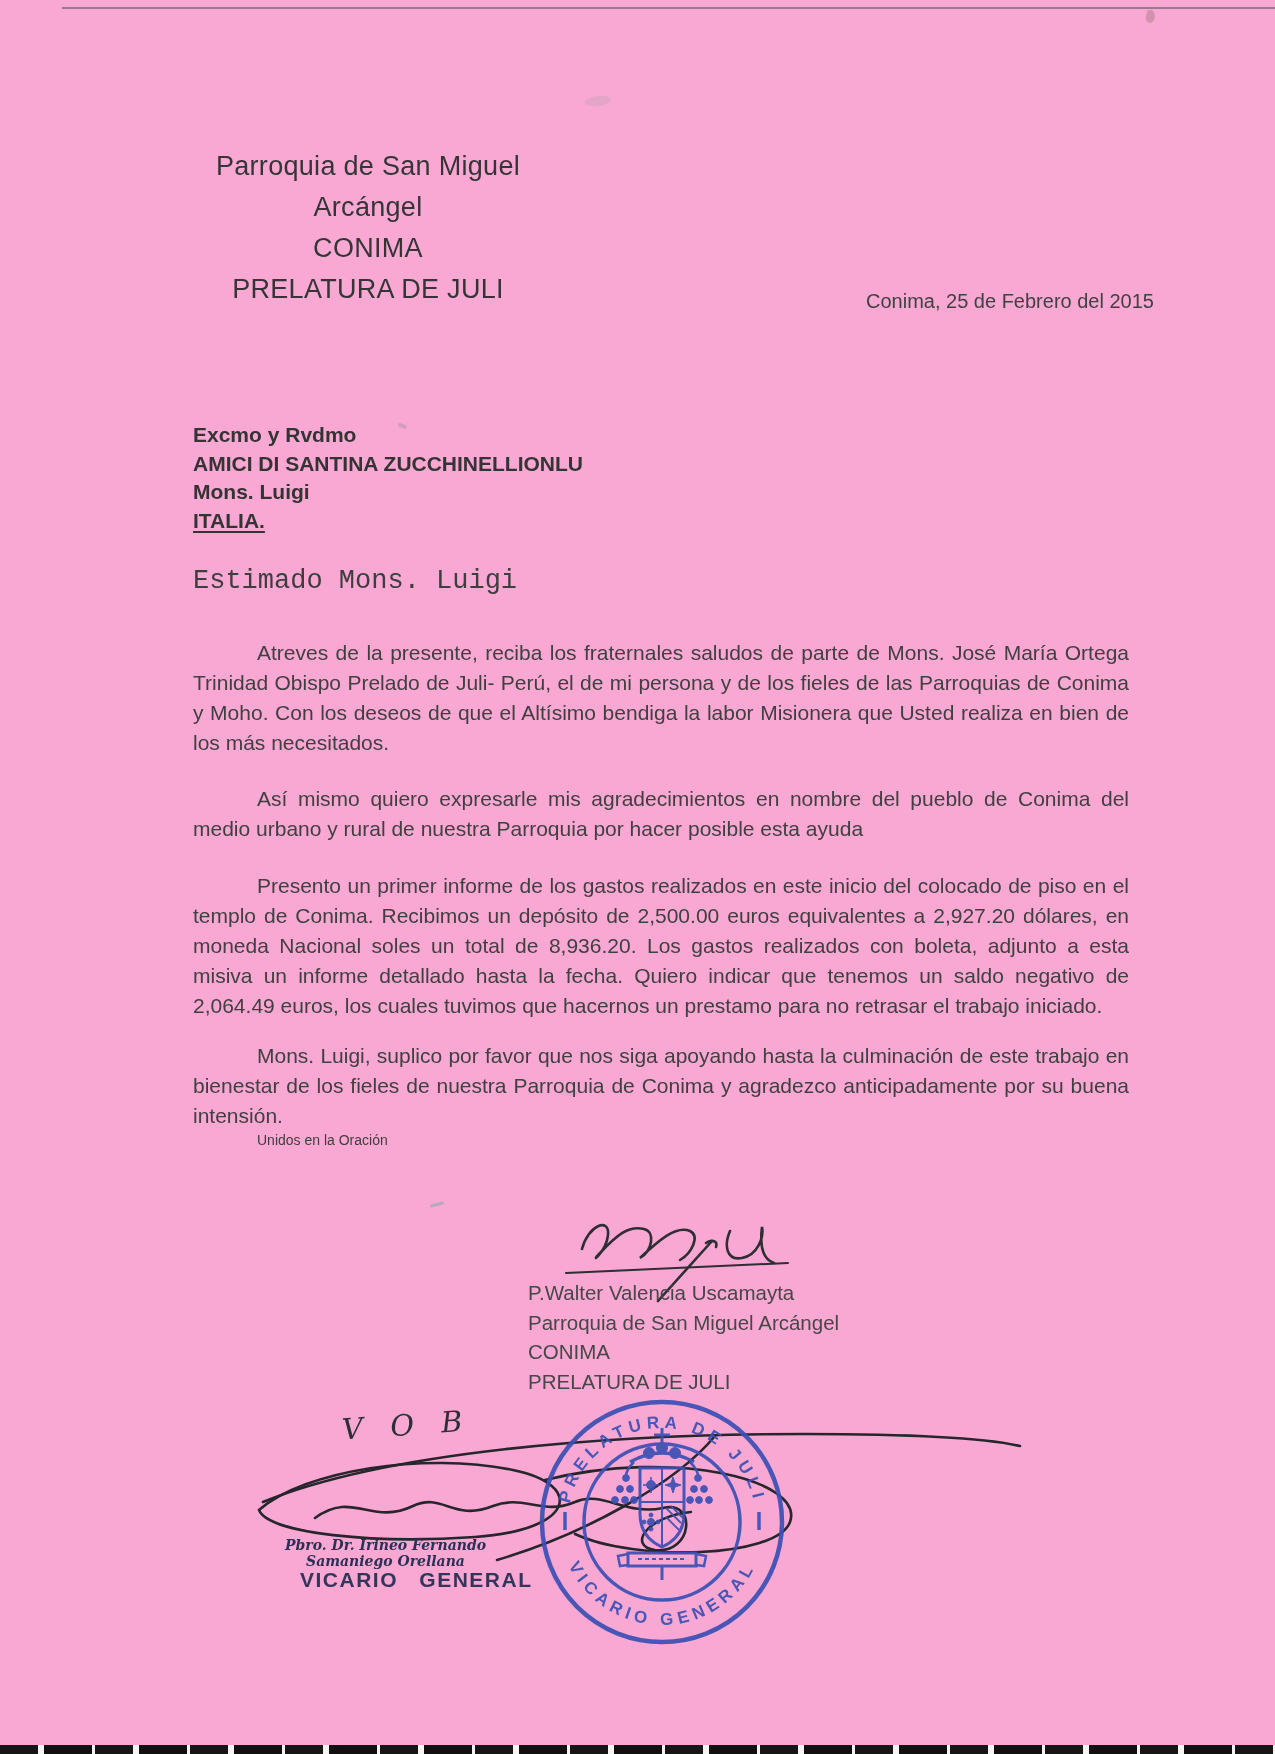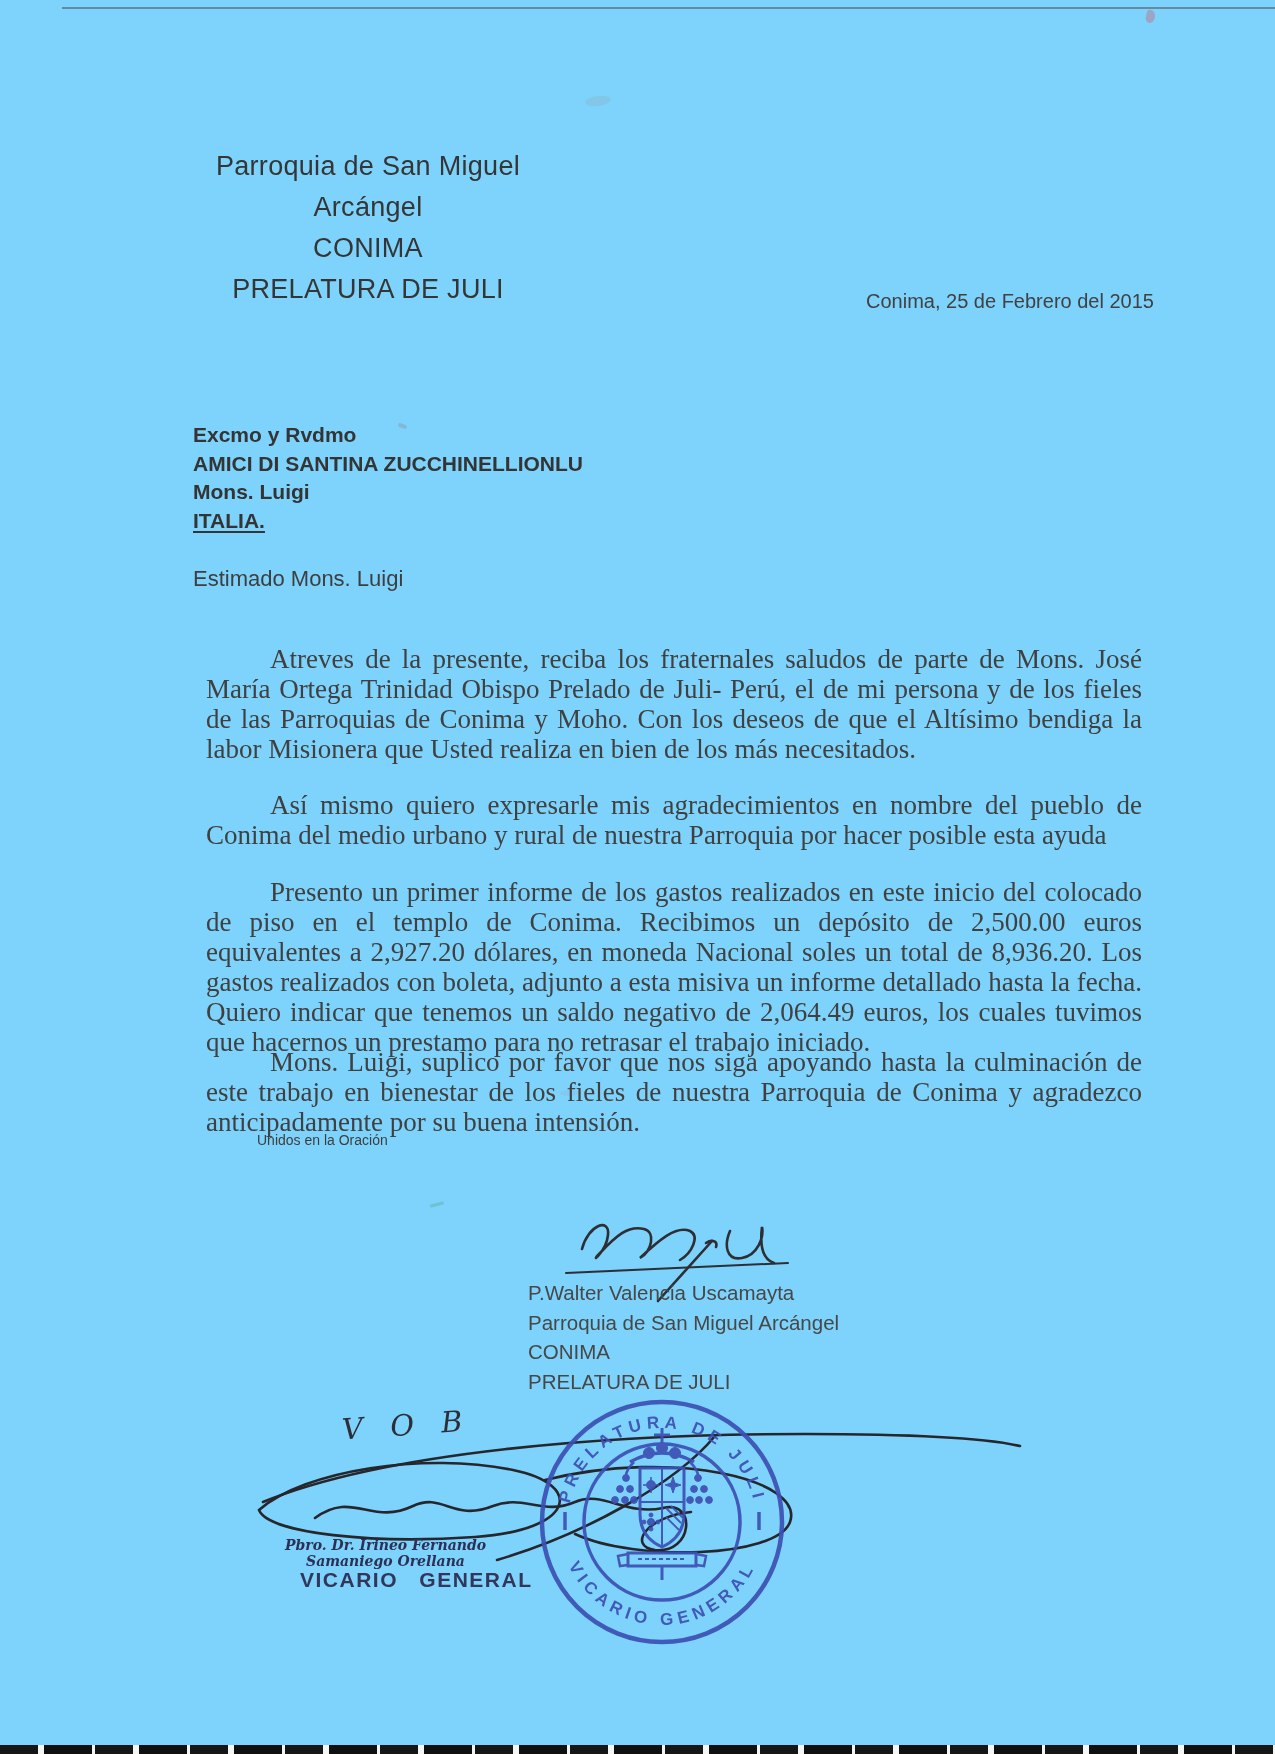--- a/index.html
+++ b/index.html
@@ -1,41 +1,41 @@
 <!DOCTYPE html>
 <html><head>
 <meta charset="utf-8">
 <style>
   html,body{margin:0;padding:0;background:#e9e9e7;}
   .page{
     position:relative;
     width:1275px;height:1754px;
     margin:0 auto;
-    background:#7dd3fc;
+    background:#f9a8d4;
     font-family:"Liberation Sans", sans-serif;
     color:#3e3e3e;
     overflow:hidden;
   }
   
   .letterhead{
     position:absolute;left:168px;top:146px;width:400px;
     text-align:center;font-size:27px;line-height:41px;color:#353535;
     letter-spacing:.3px;
   }
   
   .dateline{position:absolute;left:866px;top:290px;font-size:20px;color:#414141;}
   
   .recipient{position:absolute;left:193px;top:421px;font-size:21px;line-height:28.5px;font-weight:700;color:#343434;}
   .recipient .underl{text-decoration:underline;text-decoration-thickness:2px;text-underline-offset:3px;}
   
-  .greeting{position:absolute;left:193px;top:566px;font-size:22px;color:#3e3e3e;}
+  .greeting{position:absolute;left:193px;top:566px;font-size:27px;color:#3e3e3e;font-family:Liberation Mono, monospace;}
   .para{
-    position:absolute;left:206px;width:936px;
-    font-size:27px;line-height:30px;color:#404040;
-    text-align:justify;text-indent:64px;font-family:Liberation Serif, serif;
+    position:absolute;left:193px;width:936px;
+    font-size:21px;line-height:30px;color:#404040;
+    text-align:justify;text-indent:64px;
   }
   .p1{top:617px;} .p2{top:763px;} .p3{top:850px;} .p4{top:1020px;}
   .closing{position:absolute;left:257px;top:1132px;font-size:14px;color:#3e3e3e;}
   
   .sig-walter-svg{position:absolute;left:560px;top:1203px;overflow:visible;}
   .signerblock{
     position:absolute;left:528px;top:1278px;width:360px;
     text-align:left;font-size:20.5px;line-height:29.5px;color:#474747;
   }
   

